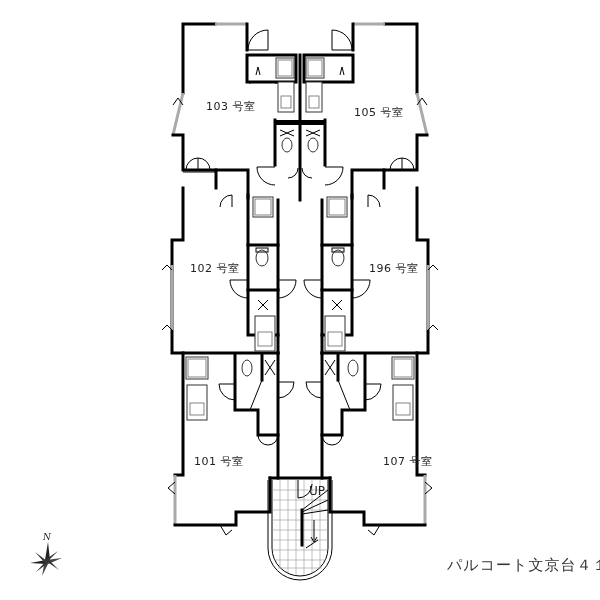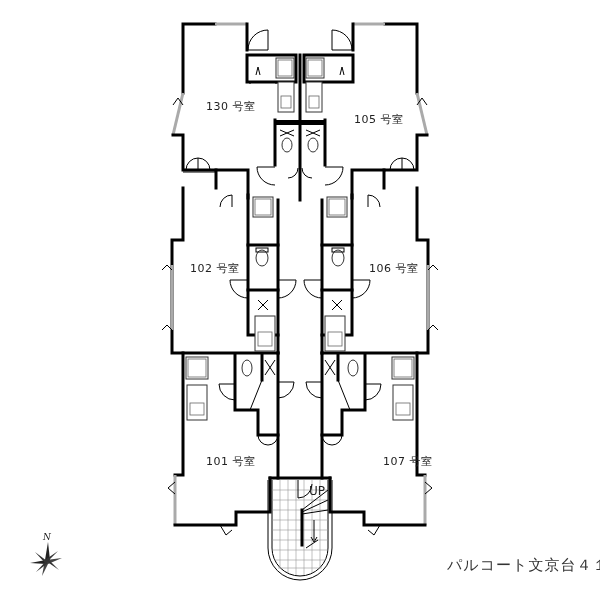--- a/index.html
+++ b/index.html
@@ -171,25 +171,25 @@
       <line x1="312" y1="480" x2="312" y2="573"></line>
         <line x1="320" y1="480" x2="320" y2="568"></line>
     </g>
     <line class="w" x1="302" y1="510" x2="302" y2="545"></line>
     <path class="t" d="M302,510 L328,490 M302,512 L328,500 M302,514 L328,510"></path>
     <path class="t" d="M298,480 L298,498 A14,14 0 0 0 312,484"></path>
     <path class="t" d="M314,520 L314,540 M311,537 L314,542 L317,537 M306,548 L318,540"></path>
   </g>
 </svg>
 
-<span class="room-label" style="left:206px;top:99px;">130 号室</span>
-<span class="room-label" style="left:354px;top:112px;">105 号室</span>
+<span class="room-label" style="left:206px;top:99px;">103 号室</span>
+<span class="room-label" style="left:354px;top:105px;">105 号室</span>
 <span class="room-label" style="left:190px;top:261px;">102 号室</span>
-<span class="room-label" style="left:369px;top:261px;">106 号室</span>
-<span class="room-label" style="left:206px;top:454px;">101 号室</span>
+<span class="room-label" style="left:369px;top:261px;">196 号室</span>
+<span class="room-label" style="left:194px;top:454px;">101 号室</span>
 <span class="room-label" style="left:352px;top:454px;margin-left:31px;">107 号室</span>
 
 <span class="up-label">UP</span>
 
 <div class="compass">
   <svg width="40" height="52" viewBox="0 0 40 52">
     <text x="17" y="10" font-size="9" font-style="italic" font-family="DejaVu Serif, serif" fill="#222">N</text>
     <path d="M22,12 L19,30 L24,30 Z" fill="#222"></path>
     <path d="M19,30 L16,46 L24,30 Z" fill="#444"></path>
     <path d="M4,33 L20,30 L20,34 Z" fill="#222"></path>

